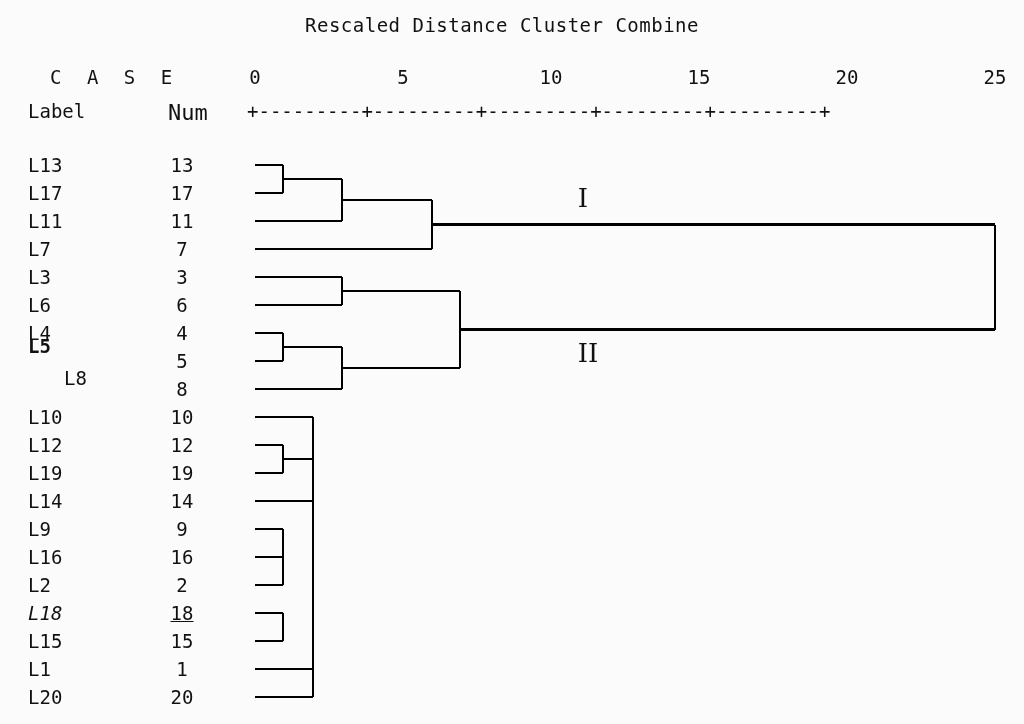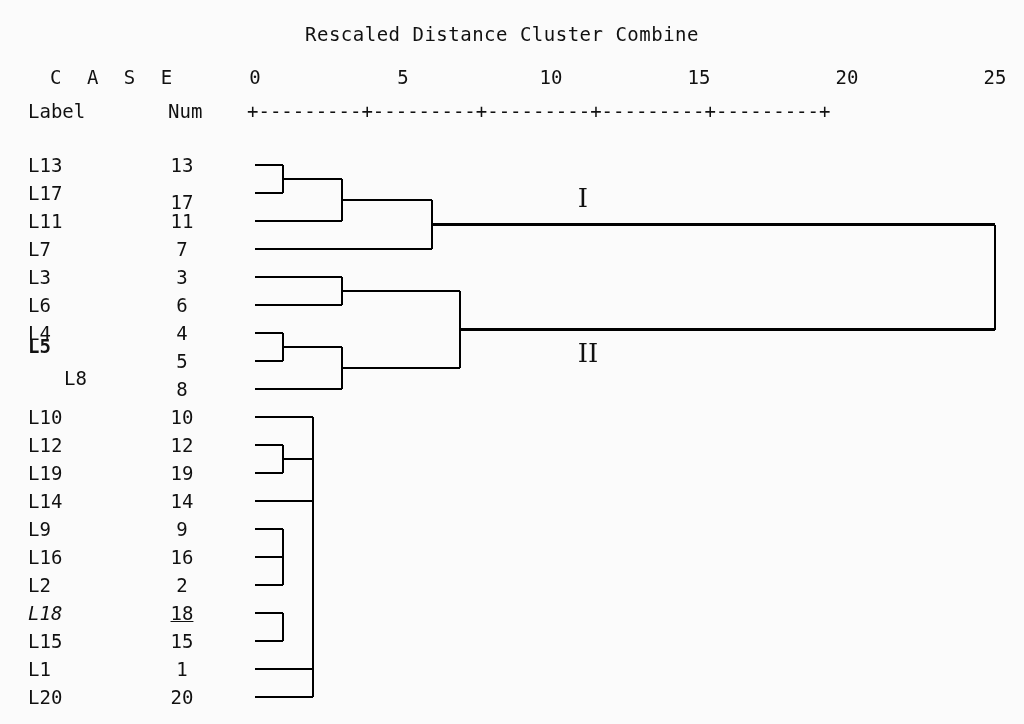--- a/index.html
+++ b/index.html
@@ -11,21 +11,21 @@
     position: relative;
     width: 1024px;
     height: 724px;
     background: #fbfbfb;
     font-family: "DejaVu Sans Mono", "Liberation Mono", monospace;
     color: #111111;
     overflow: hidden;
   }
   .title {
     position: absolute;
-    top: 23px;
+    top: 14px;
     left: 0;
     width: 1004px;
     text-align: center;
     font-size: 19px;
     letter-spacing: 0.5px;
     white-space: pre;
   }
   .case-hdr {
     position: absolute;
     top: 66px;
@@ -38,21 +38,21 @@
     position: absolute;
     top: 100px;
     left: 28px;
     font-size: 19px;
     white-space: pre;
   }
   .num-hdr {
     position: absolute;
     top: 100px;
     left: 168px;
-    font-size: 19px;
+    font-size: 22px;
     white-space: pre;
   }
   .axis-ticks {
     position: absolute;
     top: 66px;
     left: 0;
     width: 1024px;
     height: 24px;
   }
   .axis-tick {
@@ -125,21 +125,21 @@
       <div class="axis-tick" style="left: 699px;">15</div>
       <div class="axis-tick" style="left: 847px;">20</div>
       <div class="axis-tick" style="left: 995px;">25</div>
     </div>
   <div class="axis-rule">+---------+---------+---------+---------+---------+</div>
 
   <div class="rows" id="rows">
       <div class="row-label" style="top: 165px;">L13</div>
       <div class="row-num" style="top: 165px;">13</div>
       <div class="row-label" style="top: 193px;">L17</div>
-      <div class="row-num" style="top: 193px; margin-top: 9px;">17</div>
+      <div class="row-num" style="top: 193px;">17</div>
       <div class="row-label" style="top: 221px; text-align: center;">L11</div>
       <div class="row-num" style="top: 221px;">11</div>
       <div class="row-label" style="top: 249px;">L7</div>
       <div class="row-num" style="top: 249px;">7</div>
       <div class="row-label" style="top: 277px; text-align: center;">L3</div>
       <div class="row-num" style="top: 277px;">3</div>
       <div class="row-label" style="top: 305px;">L6</div>
       <div class="row-num" style="top: 305px;">6</div>
       <div class="row-label" style="top: 333px;">L4</div>
       <div class="row-num" style="top: 333px;">4</div>

